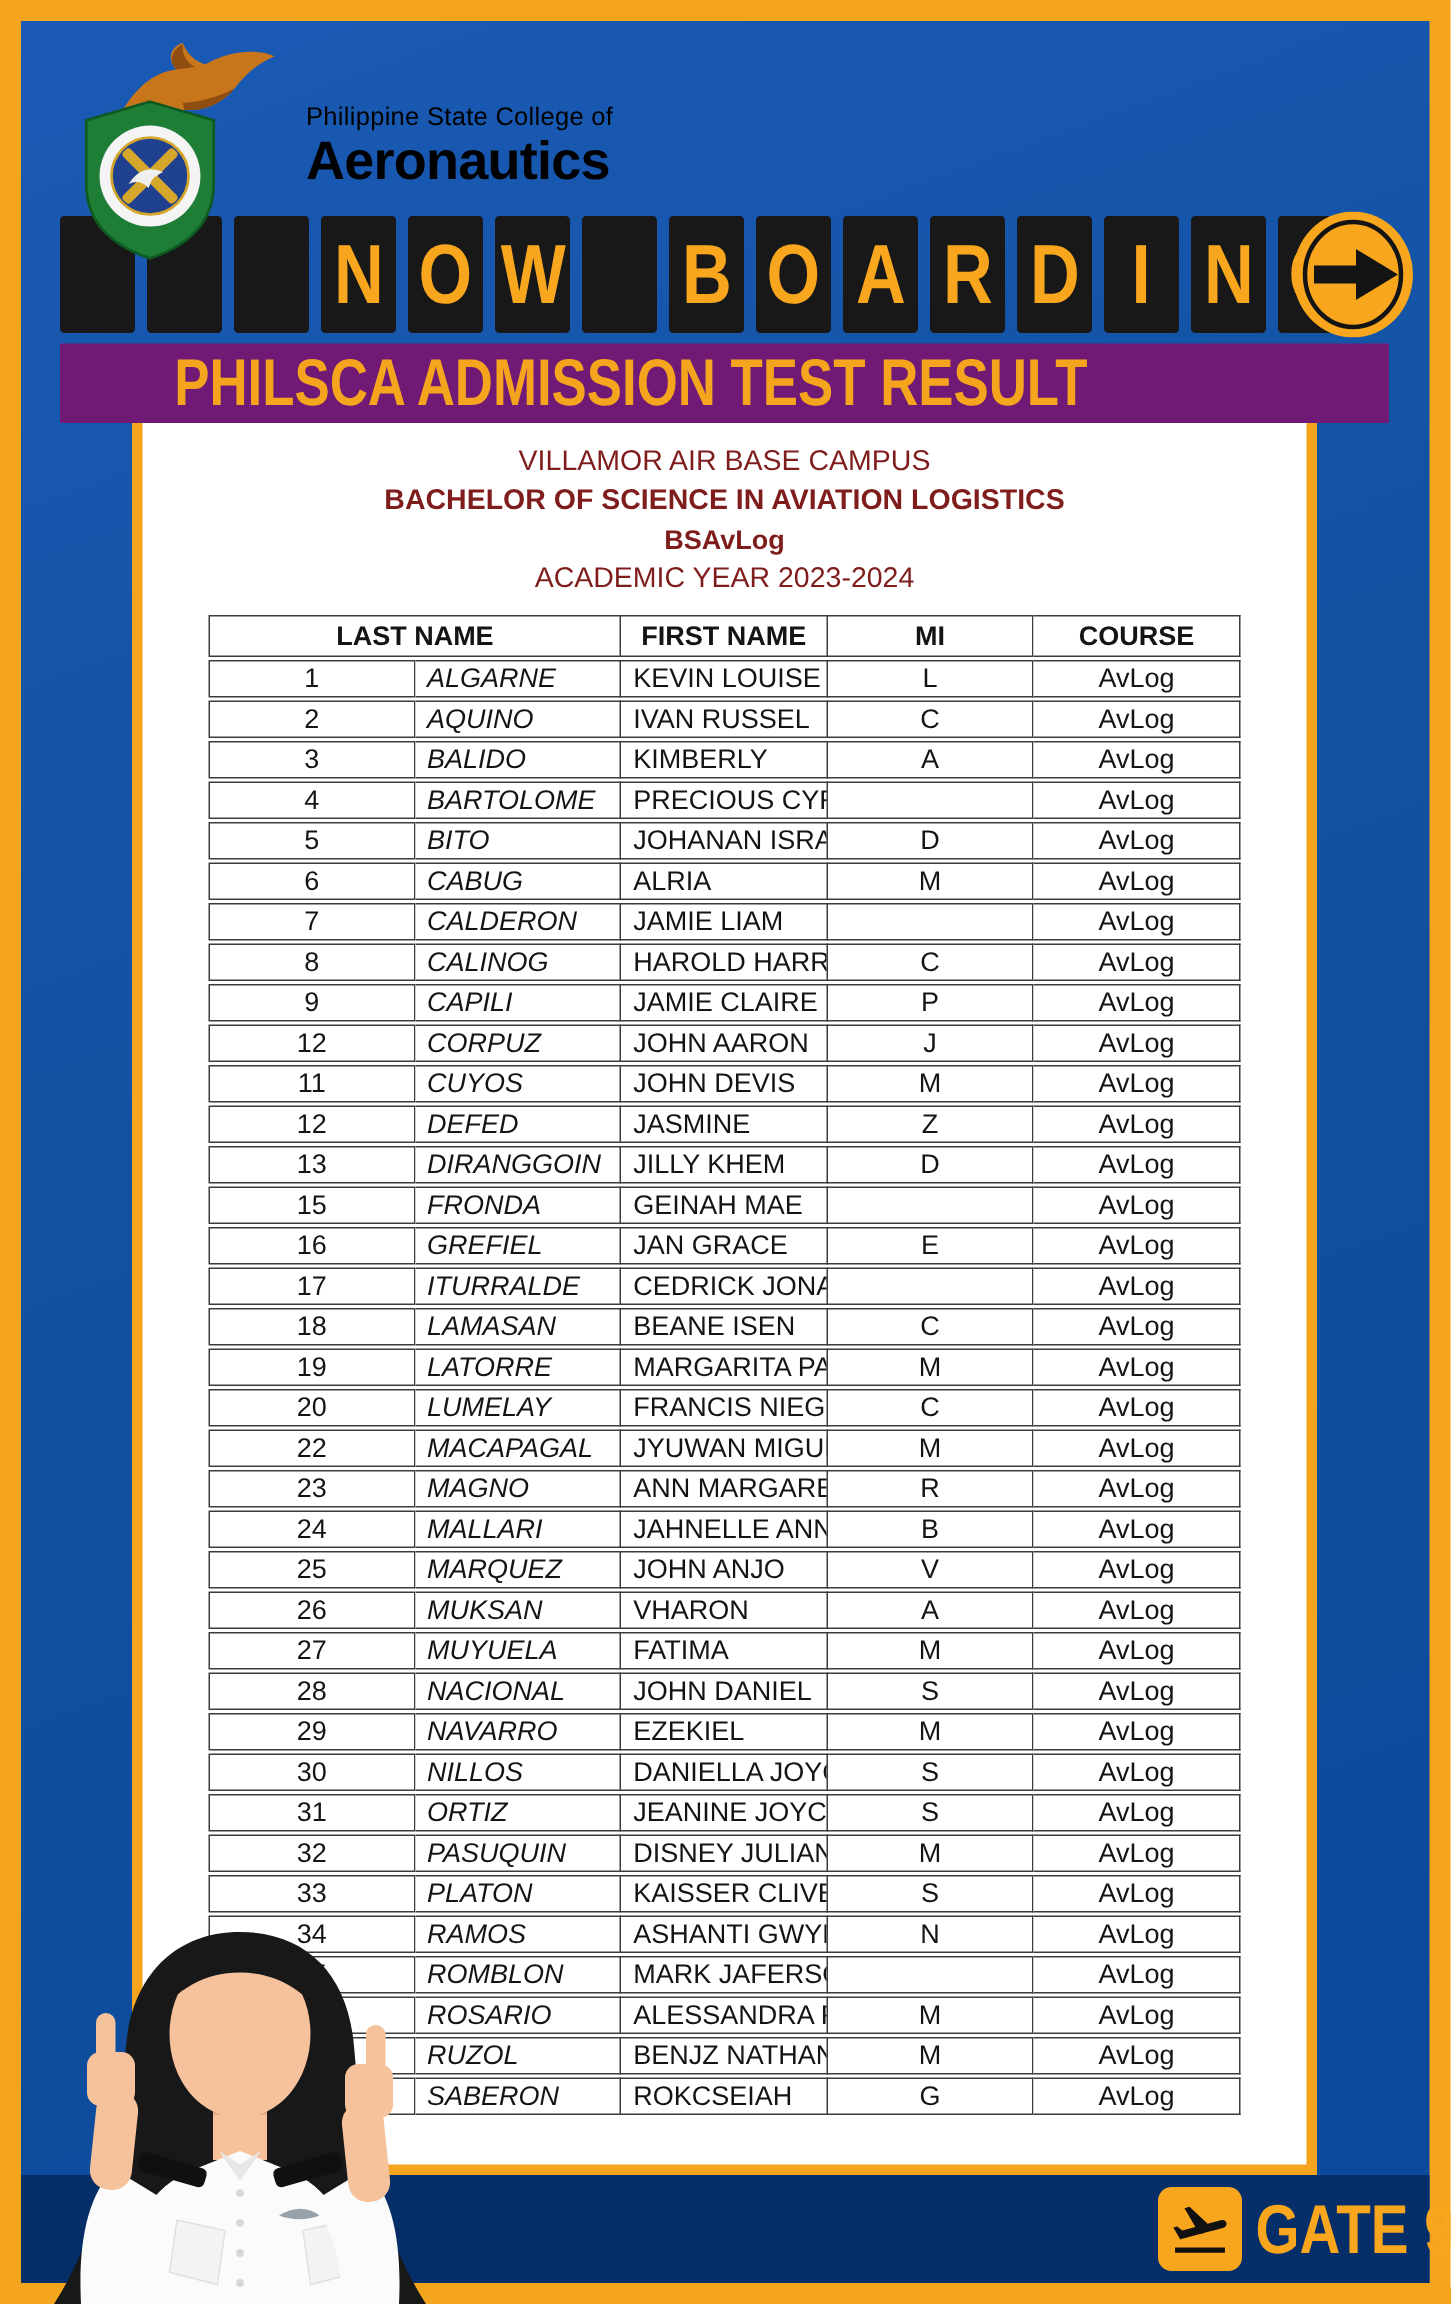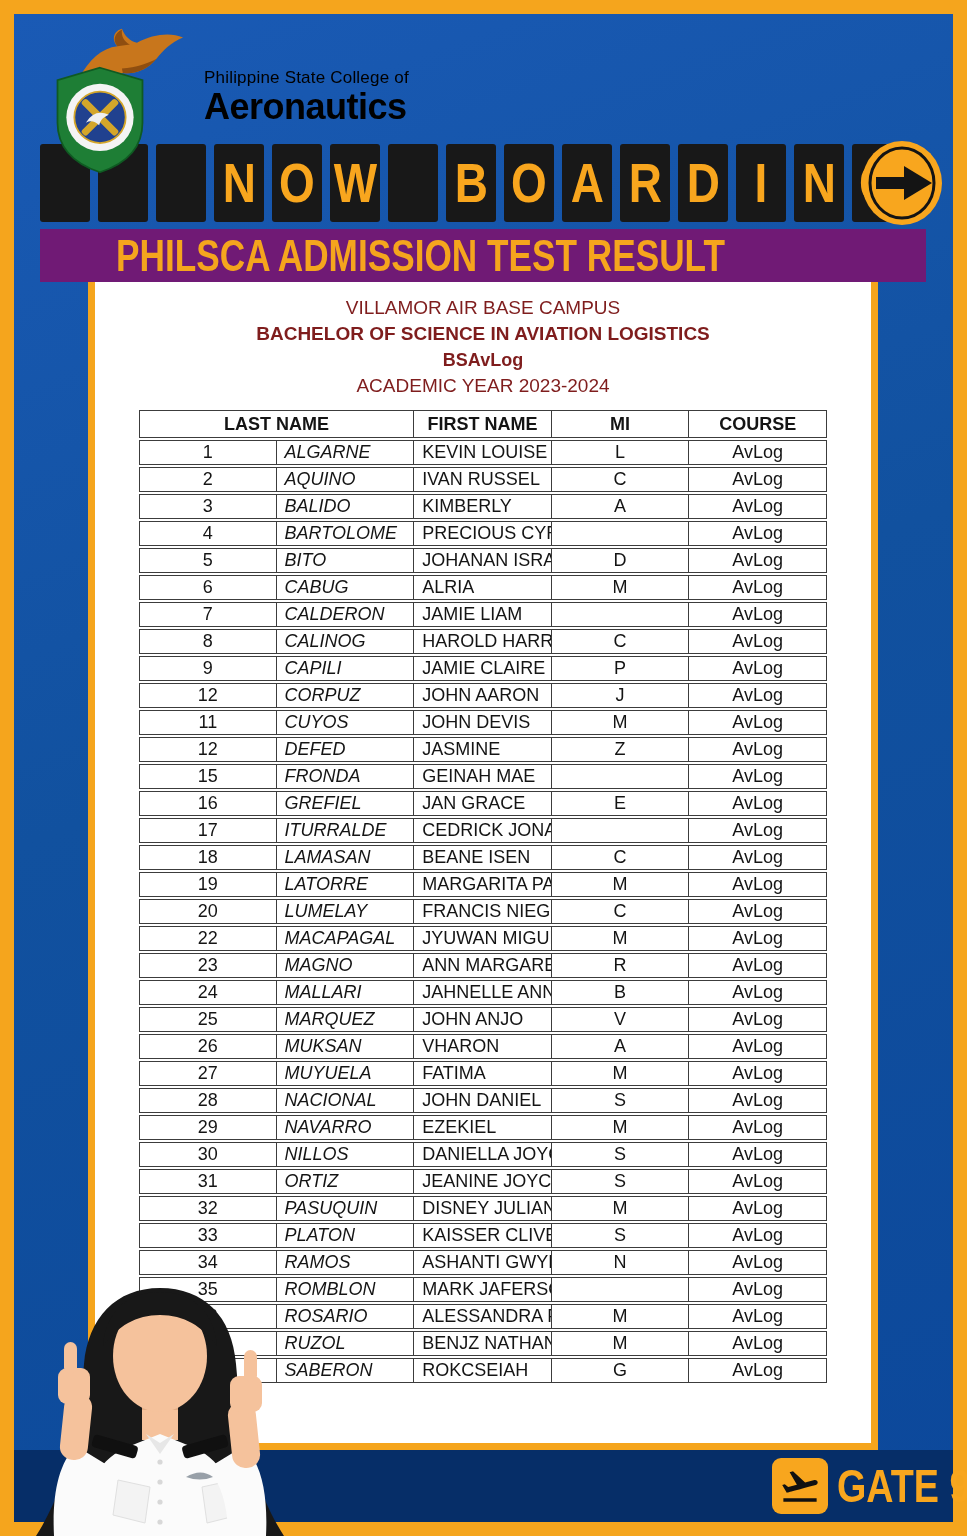--- a/index.html
+++ b/index.html
@@ -247,20 +247,27 @@
           <td class="c4">AvLog</td>
         </tr>
         <tr>
           <td class="c0">12</td>
           <td class="c1">DEFED</td>
           <td class="c2">JASMINE</td>
           <td class="c3">Z</td>
           <td class="c4">AvLog</td>
         </tr>
         <tr>
+          <td class="c0">13</td>
+          <td class="c1">DIRANGGOIN</td>
+          <td class="c2">JILLY KHEM</td>
+          <td class="c3">D</td>
+          <td class="c4">AvLog</td>
+        </tr>
+        <tr>
           <td class="c0">15</td>
           <td class="c1">FRONDA</td>
           <td class="c2">GEINAH MAE</td>
           <td class="c3"></td>
           <td class="c4">AvLog</td>
         </tr>
         <tr>
           <td class="c0">16</td>
           <td class="c1">GREFIEL</td>
           <td class="c2">JAN GRACE</td>

